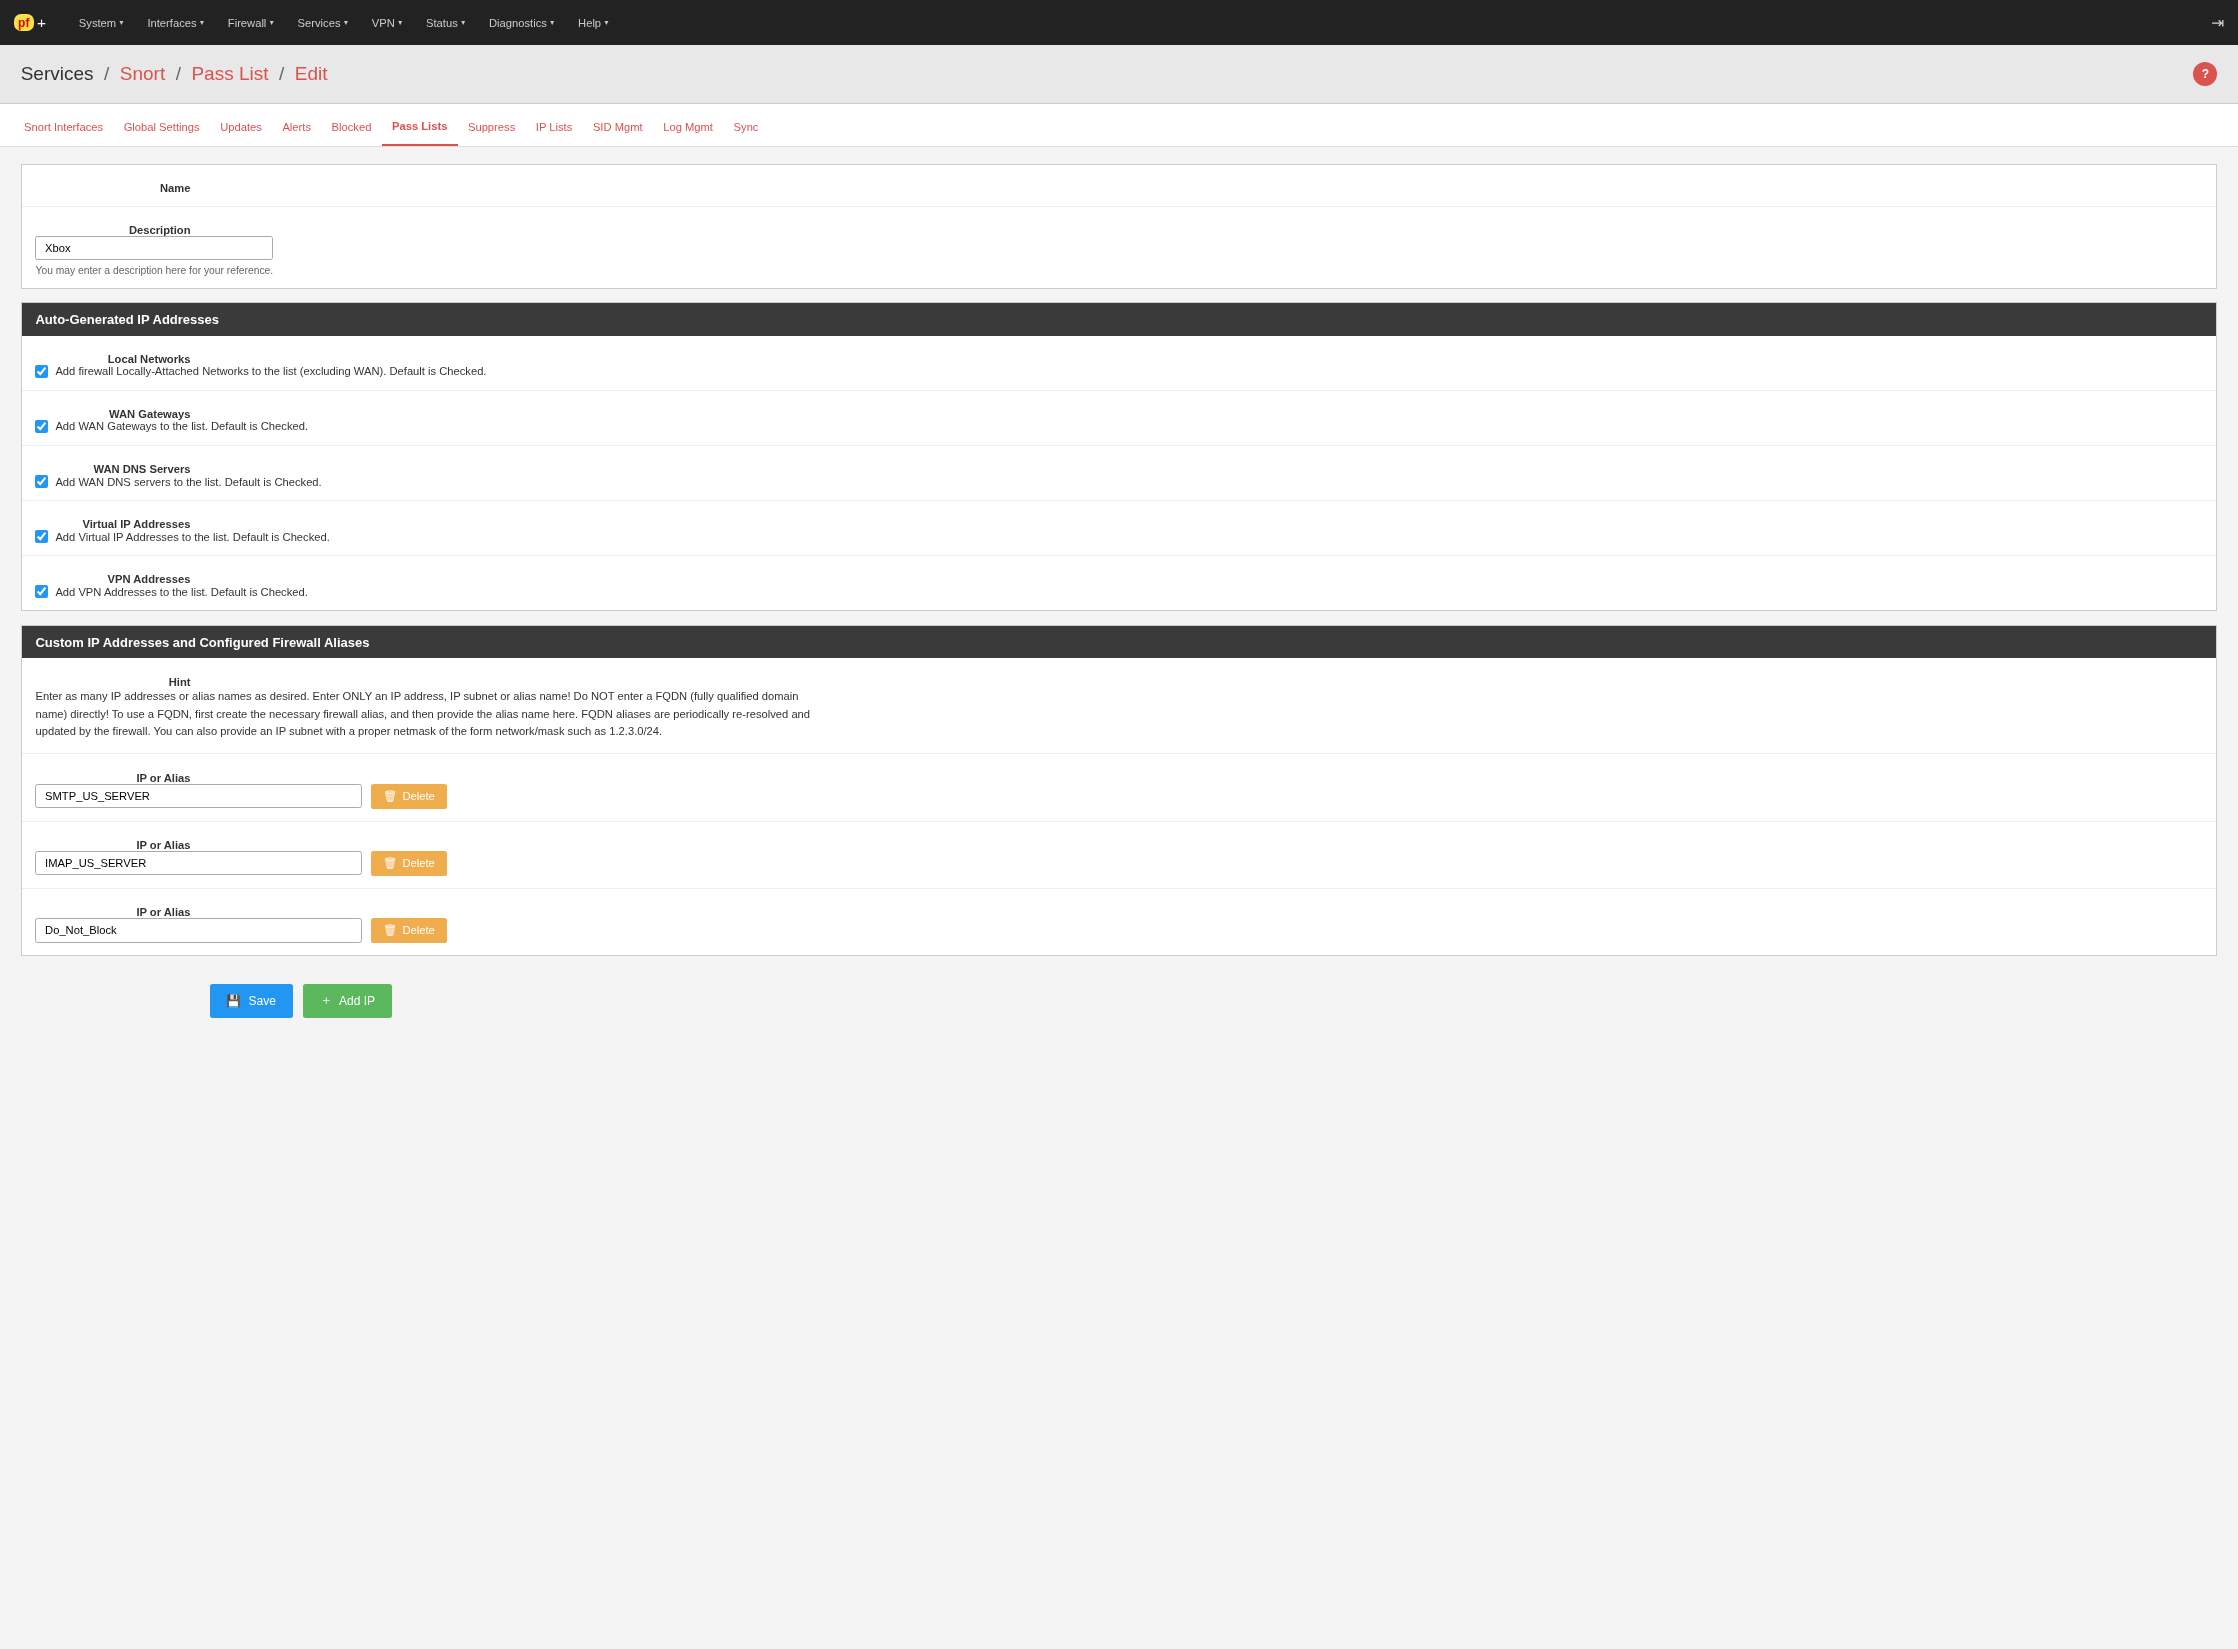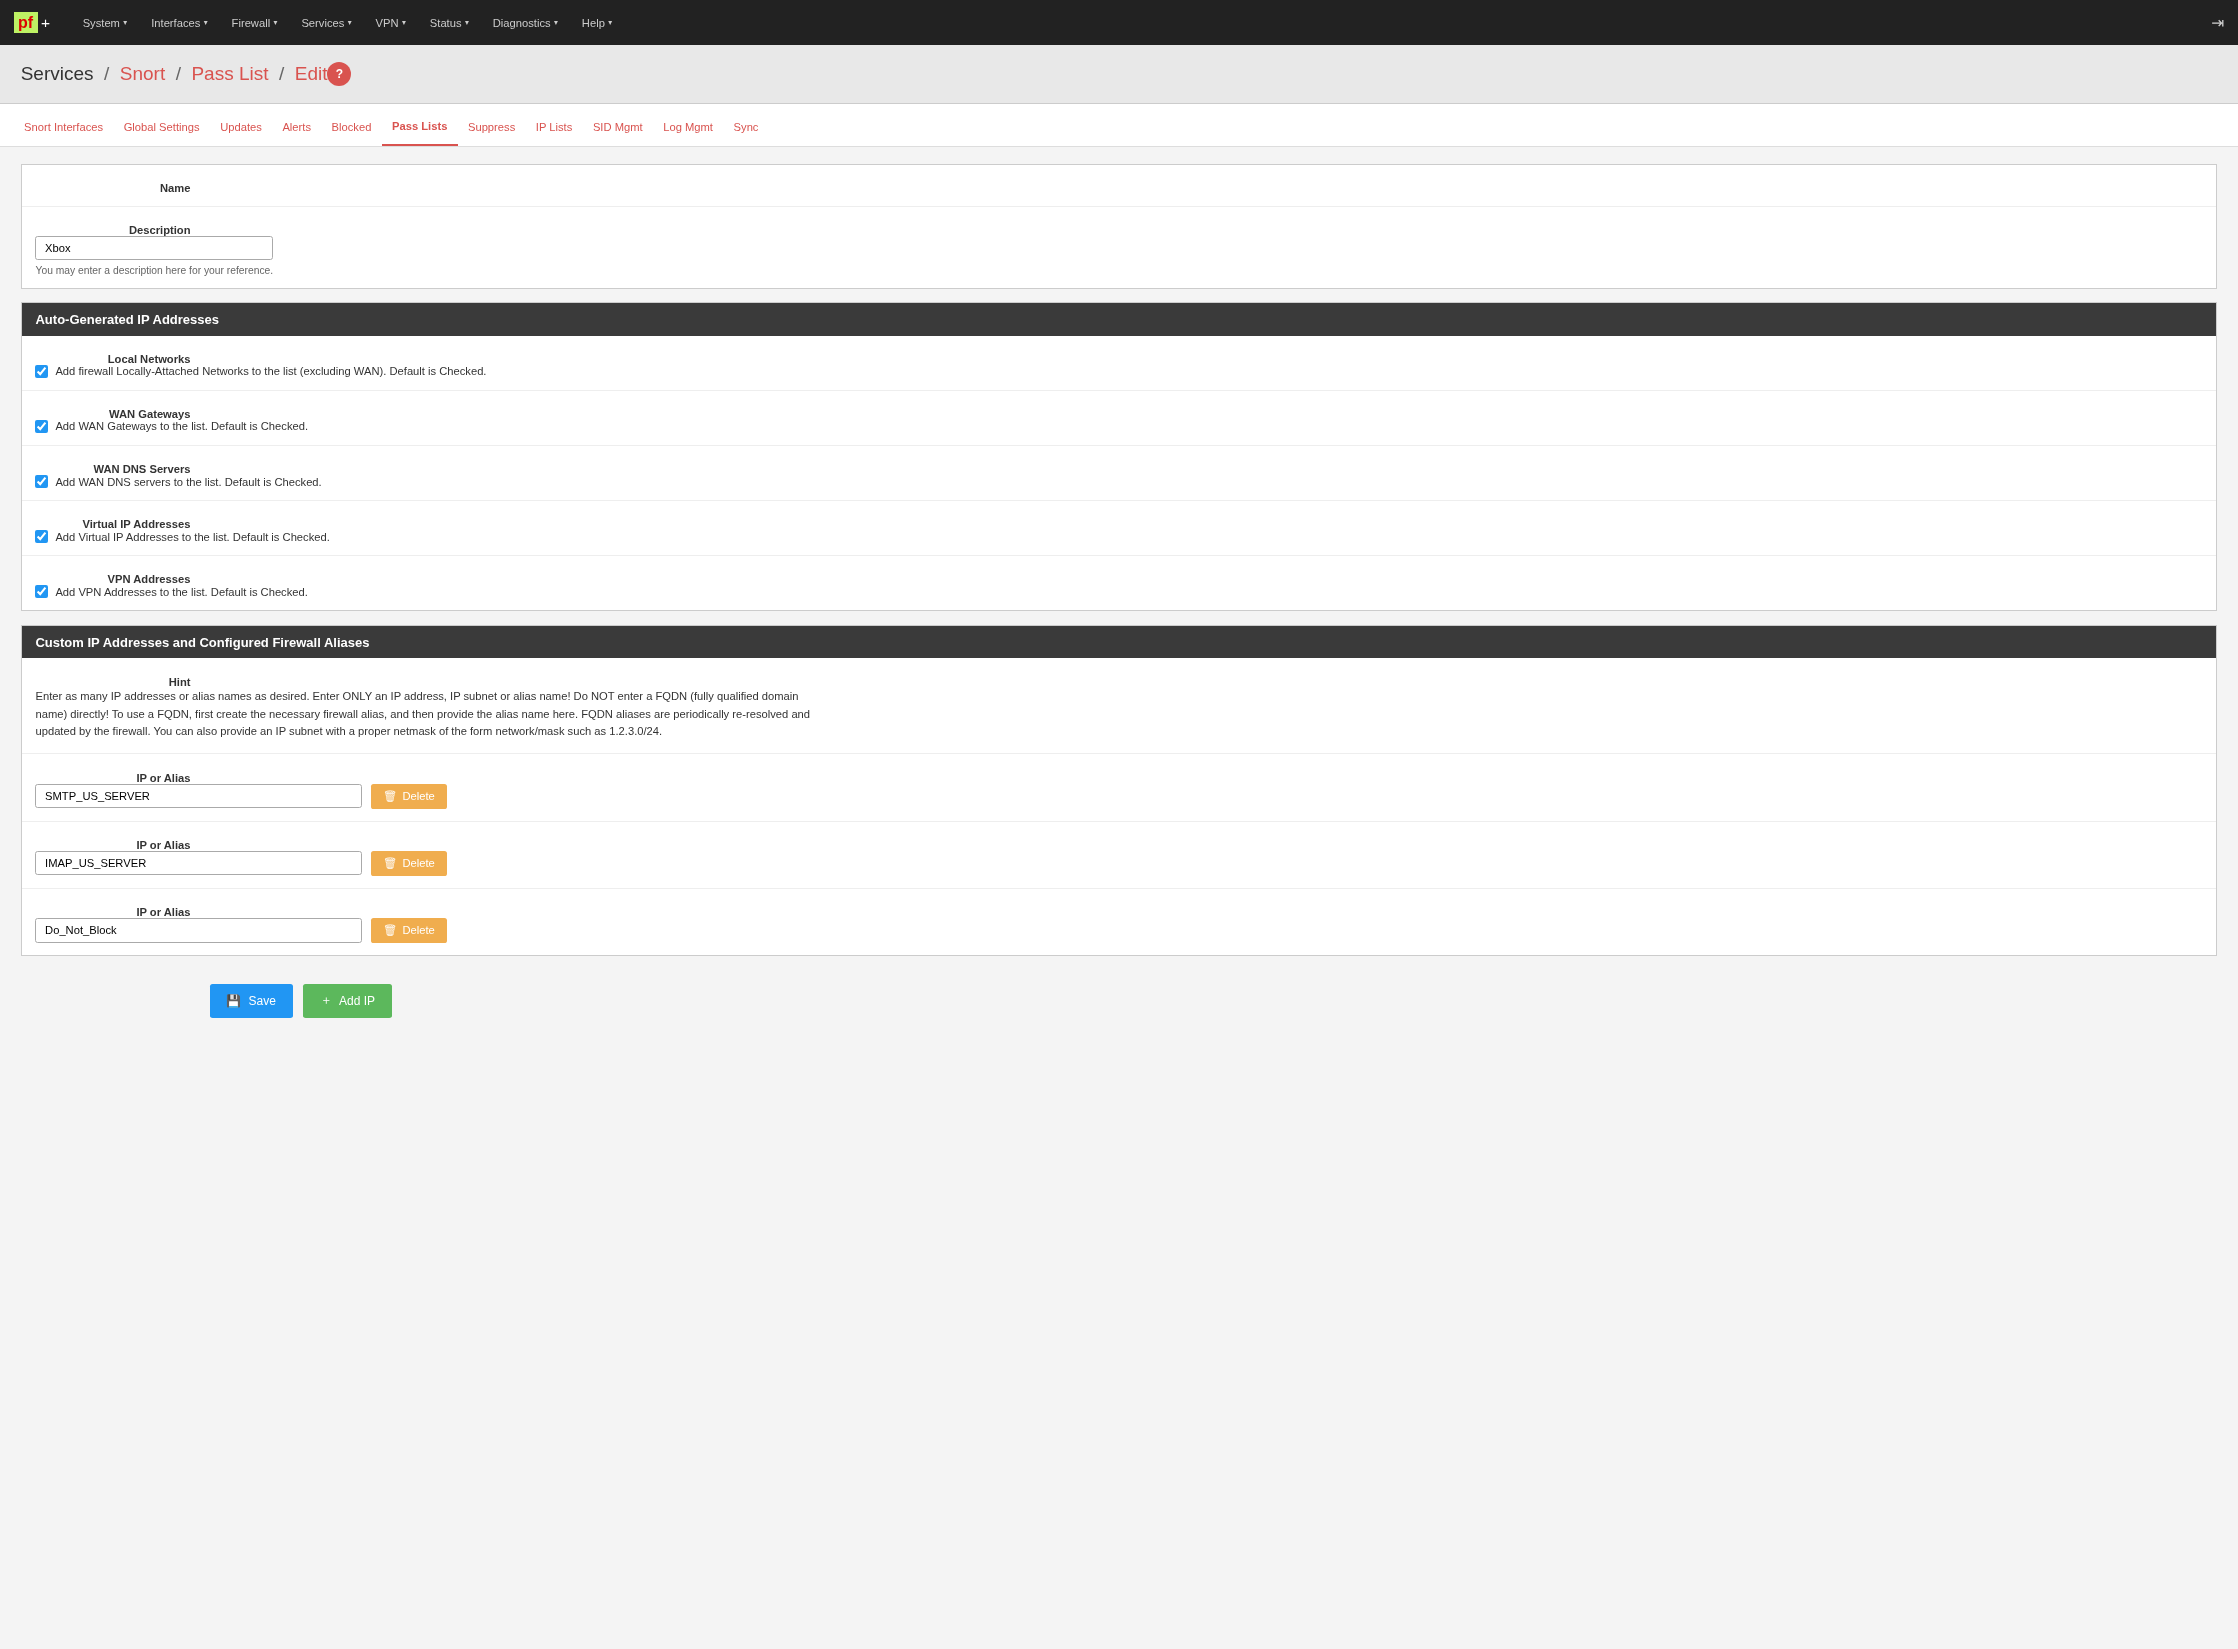--- a/index.html
+++ b/index.html
@@ -1,29 +1,29 @@
 <!DOCTYPE html>
 <html style="font-size:13.8px"><head>
   <meta charset="utf-8">
   <style>
     * { box-sizing: border-box; margin: 0; padding: 0; }
     body { font-family: -apple-system, BlinkMacSystemFont, 'Segoe UI', Helvetica, Arial, sans-serif; font-size: 12px; background: #f4f4f4; color: #333; }
 
     
     .navbar { background: #222; display: flex; align-items: center; padding: 0 13.8px; height: 45px; }
     .navbar-brand { display: flex; align-items: center; margin-right: 20.7px; }
-    .brand-box { background: #bef264; color: #d00; font-weight: 900; font-size: 16px; padding: 1.7px 4.3px; border-radius: 0; margin-right: 3.4px; }
+    .brand-box { background: #fde047; color: #d00; font-weight: 900; font-size: 12px; padding: 1.7px 4.3px; border-radius: 7px; margin-right: 3.4px; }
     .brand-plus { color: #fff; font-size: 15.5px; font-weight: 300; }
     .nav-items { display: flex; align-items: center; flex: 1; gap: 0; }
     .nav-item { color: #ccc; padding: 0 12px; height: 44px; display: flex; align-items: center; font-size: 11.2px; cursor: pointer; white-space: nowrap; }
     .nav-item .caret { font-size: 7.7px; margin-left: 3.4px; }
     .nav-logout { margin-left: auto; color: #ccc; font-size: 15.5px; cursor: pointer; }
 
     
-    .breadcrumb-bar { background: #e8e8e8; padding: 17px 20.7px; display: flex; align-items: center; border-bottom: 0.9px solid #ccc; }
+    .breadcrumb-bar { background: #e8e8e8; padding: 17px 20.7px; display: flex; align-items: center; justify-content: space-between; border-bottom: 0.9px solid #ccc; }
     .breadcrumb-text { font-size: 19px; color: #333; }
     .breadcrumb-text a { color: #d9534f; text-decoration: none; }
     .breadcrumb-sep { color: #666; margin: 0 5.2px; }
     .breadcrumb-help { background: #d9534f; color: #fff; border-radius: 50%; width: 24px; height: 24px; display: flex; align-items: center; justify-content: center; font-weight: bold; font-size: 12px; cursor: pointer; }
 
     
     .tabs-bar { background: #fff; padding: 0 13.8px; display: flex; align-items: center; border-bottom: 1.7px solid #ddd; flex-wrap: wrap; }
     .tab-item { padding: 15.5px 10.3px 12px; color: #d9534f; font-size: 11.2px; cursor: pointer; text-decoration: none; white-space: nowrap; position: relative; text-align: right; }
     .tab-item.active { border-bottom: 2.6px solid #d9534f; color: #d9534f; font-weight: 600; }
 

